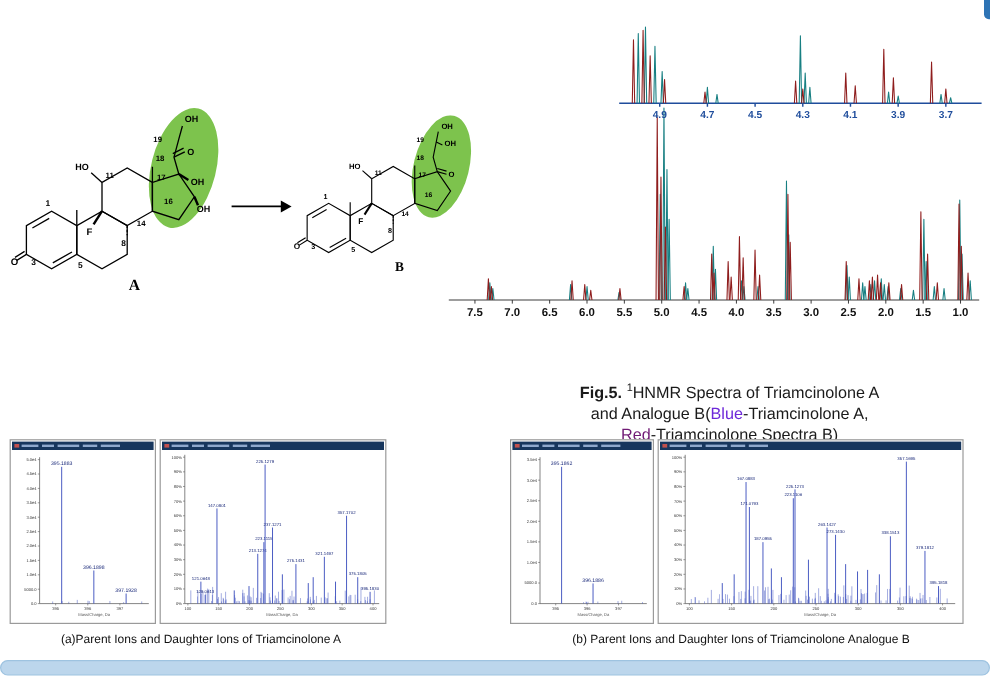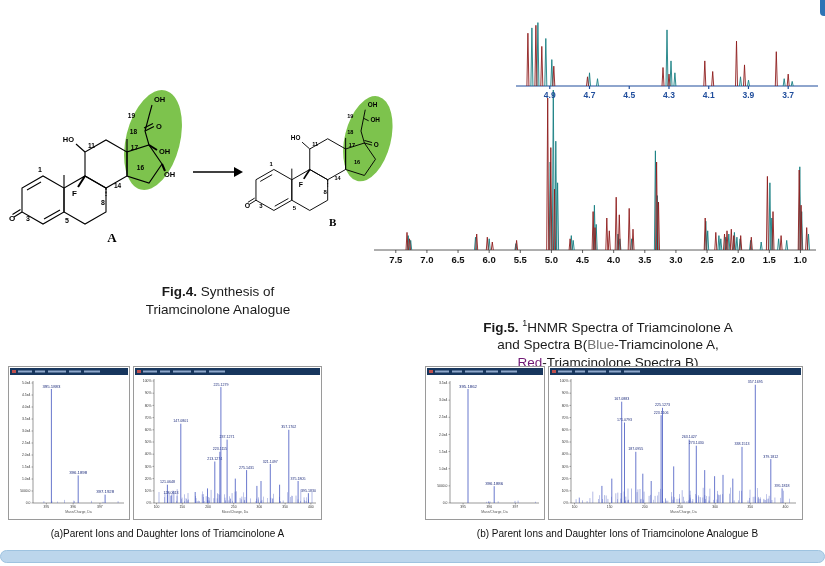--- a/index.html
+++ b/index.html
@@ -3,21 +3,21 @@
 <meta charset="utf-8">
 <style>
   html,body{margin:0;padding:0;background:#fff;}
   .page{position:relative;width:825px;height:566px;background:#fff;overflow:hidden;
         font-family:"Liberation Sans",sans-serif;color:#1a1a1a;}
   .abs{position:absolute;}
   .cap{text-align:center;}
   .cap4{left:118px;top:283px;width:200px;font-size:13.5px;line-height:1.32;}
   .cap5{left:393px;top:286px;width:430px;font-size:13.5px;line-height:1.32;margin-top:32px;}
   .cap5 sup{font-size:9px;}
-  .blue{color:#737373;}
+  .blue{color:#6d28d9;}
   .red{color:#701a75;}
   .ms-cap{top:528px;font-size:10px;color:#111;}
   .panel{position:absolute;background:#fff;border:1px solid #9a9a9a;box-sizing:border-box;}
   .panel svg{display:block;}
   .bottombar{position:absolute;left:0;right:0;bottom:3px;height:13px;border-radius:7px;border:1px solid #9ec3e0;box-sizing:border-box;}
   .cornermark{position:absolute;right:0;top:0;width:5px;height:16px;border-bottom-left-radius:4px;}
 </style>
 </head>
 <body>
 
@@ -101,24 +101,20 @@
         <text x="145" y="13" font-size="7.5" text-anchor="start" fill="#000" font-weight="bold" font-family="&quot;Liberation Sans&quot;,sans-serif">OH</text>
         <text x="148" y="30" font-size="7.5" text-anchor="start" fill="#000" font-weight="bold" font-family="&quot;Liberation Sans&quot;,sans-serif">OH</text>
         <text x="128" y="44" font-size="6.5" text-anchor="end" fill="#000" font-weight="bold" font-family="&quot;Liberation Sans&quot;,sans-serif">18</text>
         <text x="130" y="60" font-size="6.5" text-anchor="end" fill="#000" font-weight="bold" font-family="&quot;Liberation Sans&quot;,sans-serif">17</text>
         <text x="152" y="60" font-size="7.5" text-anchor="start" fill="#000" font-weight="bold" font-family="&quot;Liberation Sans&quot;,sans-serif">O</text>
         <text x="136" y="80" font-size="6.5" text-anchor="end" fill="#000" font-weight="bold" font-family="&quot;Liberation Sans&quot;,sans-serif">16</text>
         <text x="104" y="152" font-size="13" text-anchor="middle" fill="#000" font-weight="bold" font-family="&quot;Liberation Serif&quot;,serif">B</text>
       </g>
     </svg>
 
-  <div class="abs cap cap4">
-    <div><b>Fig.4.</b><span> Synthesis of</span></div>
-    <div>Triamcinolone Analogue</div>
-  </div>
 
   <svg class="abs" id="nmr" style="left:366px;top:2px" width="457" height="280" viewBox="0 0 457 280">
       <g>
         <line x1="8" y1="248" x2="450" y2="248" stroke="#333" stroke-width="0.8"></line>
         <line x1="29.78873239436618" y1="248" x2="29.78873239436618" y2="251" stroke="#333" stroke-width="0.8"></line>
         <text x="29.78873239436618" y="261" text-anchor="middle" font-size="9.5" font-weight="bold" fill="#111" font-family="&quot;Liberation Sans&quot;,sans-serif">7.5</text>
         <line x1="60.91549295774646" y1="248" x2="60.91549295774646" y2="251" stroke="#333" stroke-width="0.8"></line>
         <text x="60.91549295774646" y="261" text-anchor="middle" font-size="9.5" font-weight="bold" fill="#111" font-family="&quot;Liberation Sans&quot;,sans-serif">7.0</text>
         <line x1="92.04225352112674" y1="248" x2="92.04225352112674" y2="251" stroke="#333" stroke-width="0.8"></line>
         <text x="92.04225352112674" y="261" text-anchor="middle" font-size="9.5" font-weight="bold" fill="#111" font-family="&quot;Liberation Sans&quot;,sans-serif">6.5</text>
@@ -263,21 +259,21 @@
           <path d="M369.5 84 L370.5 39.1 L371.5 84" fill="none" stroke="#8f1d1d" stroke-width="0.9" stroke-linejoin="round"></path>
           <path d="M377.5 84 L378.5 62.9 L379.5 84" fill="none" stroke="#8f1d1d" stroke-width="0.9" stroke-linejoin="round"></path>
           <path d="M409.3 84 L410.3 49.7 L411.3 84" fill="none" stroke="#8f1d1d" stroke-width="0.9" stroke-linejoin="round"></path>
           <path d="M421.2 84 L422.2 72.1 L423.2 84" fill="none" stroke="#8f1d1d" stroke-width="0.9" stroke-linejoin="round"></path>
         </g>
       </g>
     </svg>
 
   <div class="abs cap cap5">
     <div><b>Fig.5.</b> <sup>1</sup><span>HNMR Spectra of Triamcinolone A</span></div>
-    <div><span>and Spectra B(</span><span class="blue">Blue</span><span>-Triamcinolone A,</span></div>
+    <div><span>and Analogue B(</span><span class="blue">Blue</span><span>-Triamcinolone A,</span></div>
     <div><span class="red">Red</span><span>-Triamcinolone Spectra B)</span></div>
   </div>
 
   <div class="panel" style="left:8px;top:366px;width:122px;height:154px">
     <svg id="msA1" width="120" height="152" viewBox="0 0 120 152">
         <g>
           <rect x="1" y="1" width="118" height="7" fill="#17365d"></rect>
           <rect x="3" y="3" width="4" height="3" fill="#c0504d"></rect>
           <rect x="9" y="3.5" width="14" height="2" fill="#aec6e8" opacity="0.8"></rect>
           <rect x="26" y="3.5" width="10" height="2" fill="#aec6e8" opacity="0.8"></rect>

